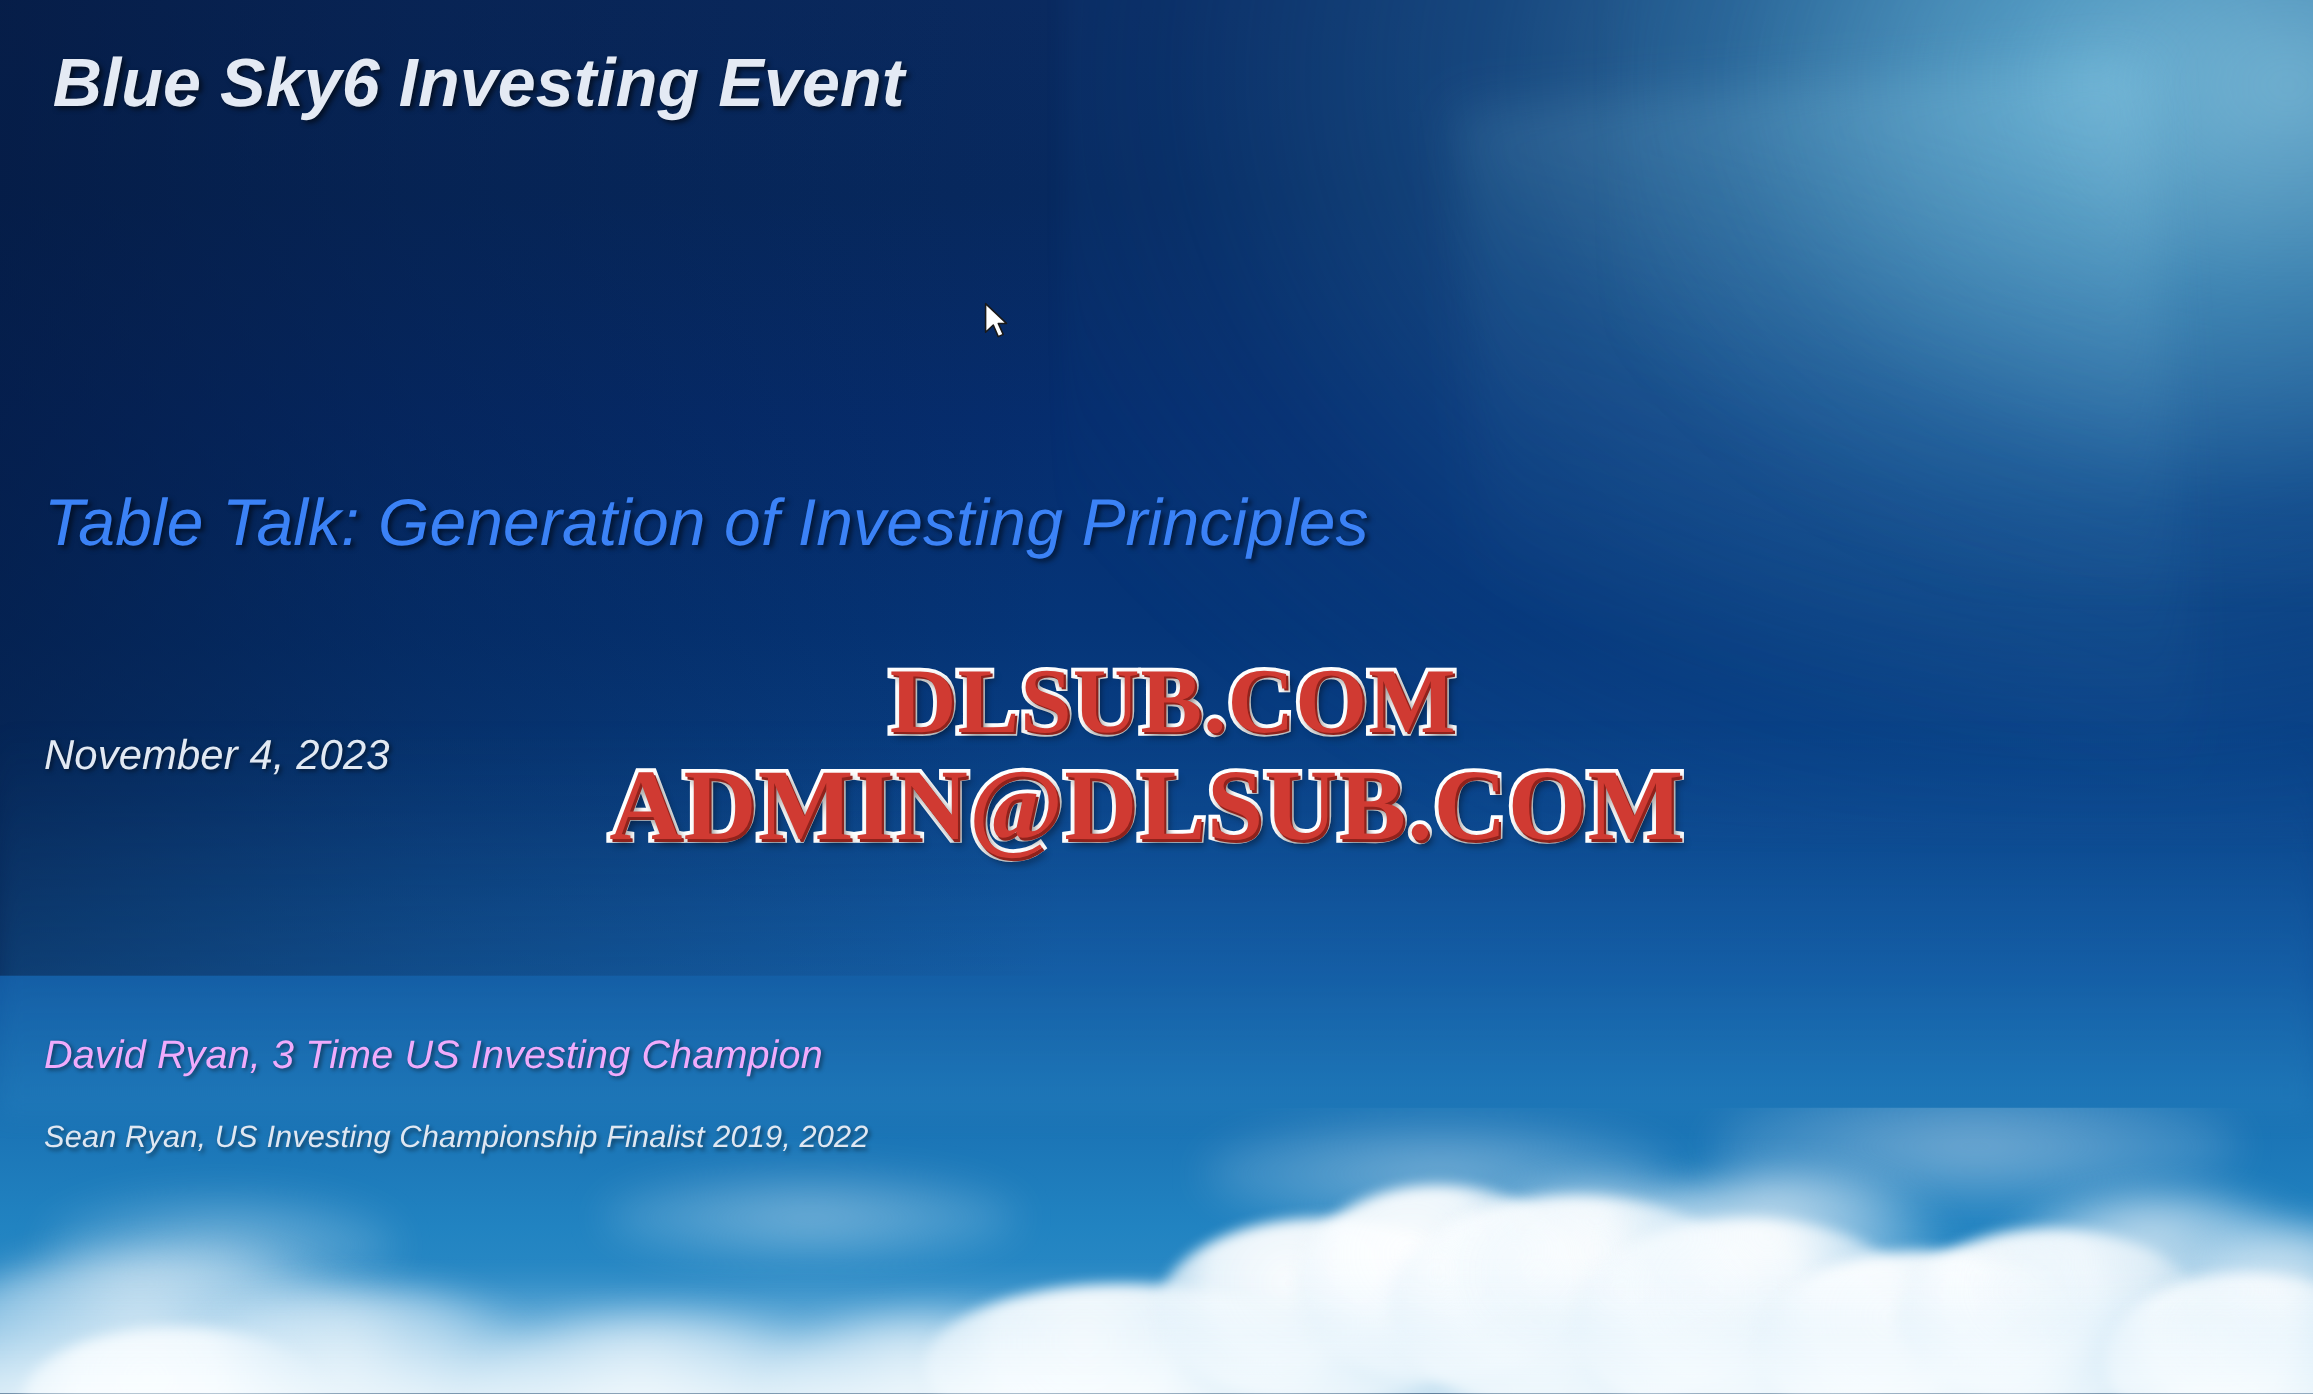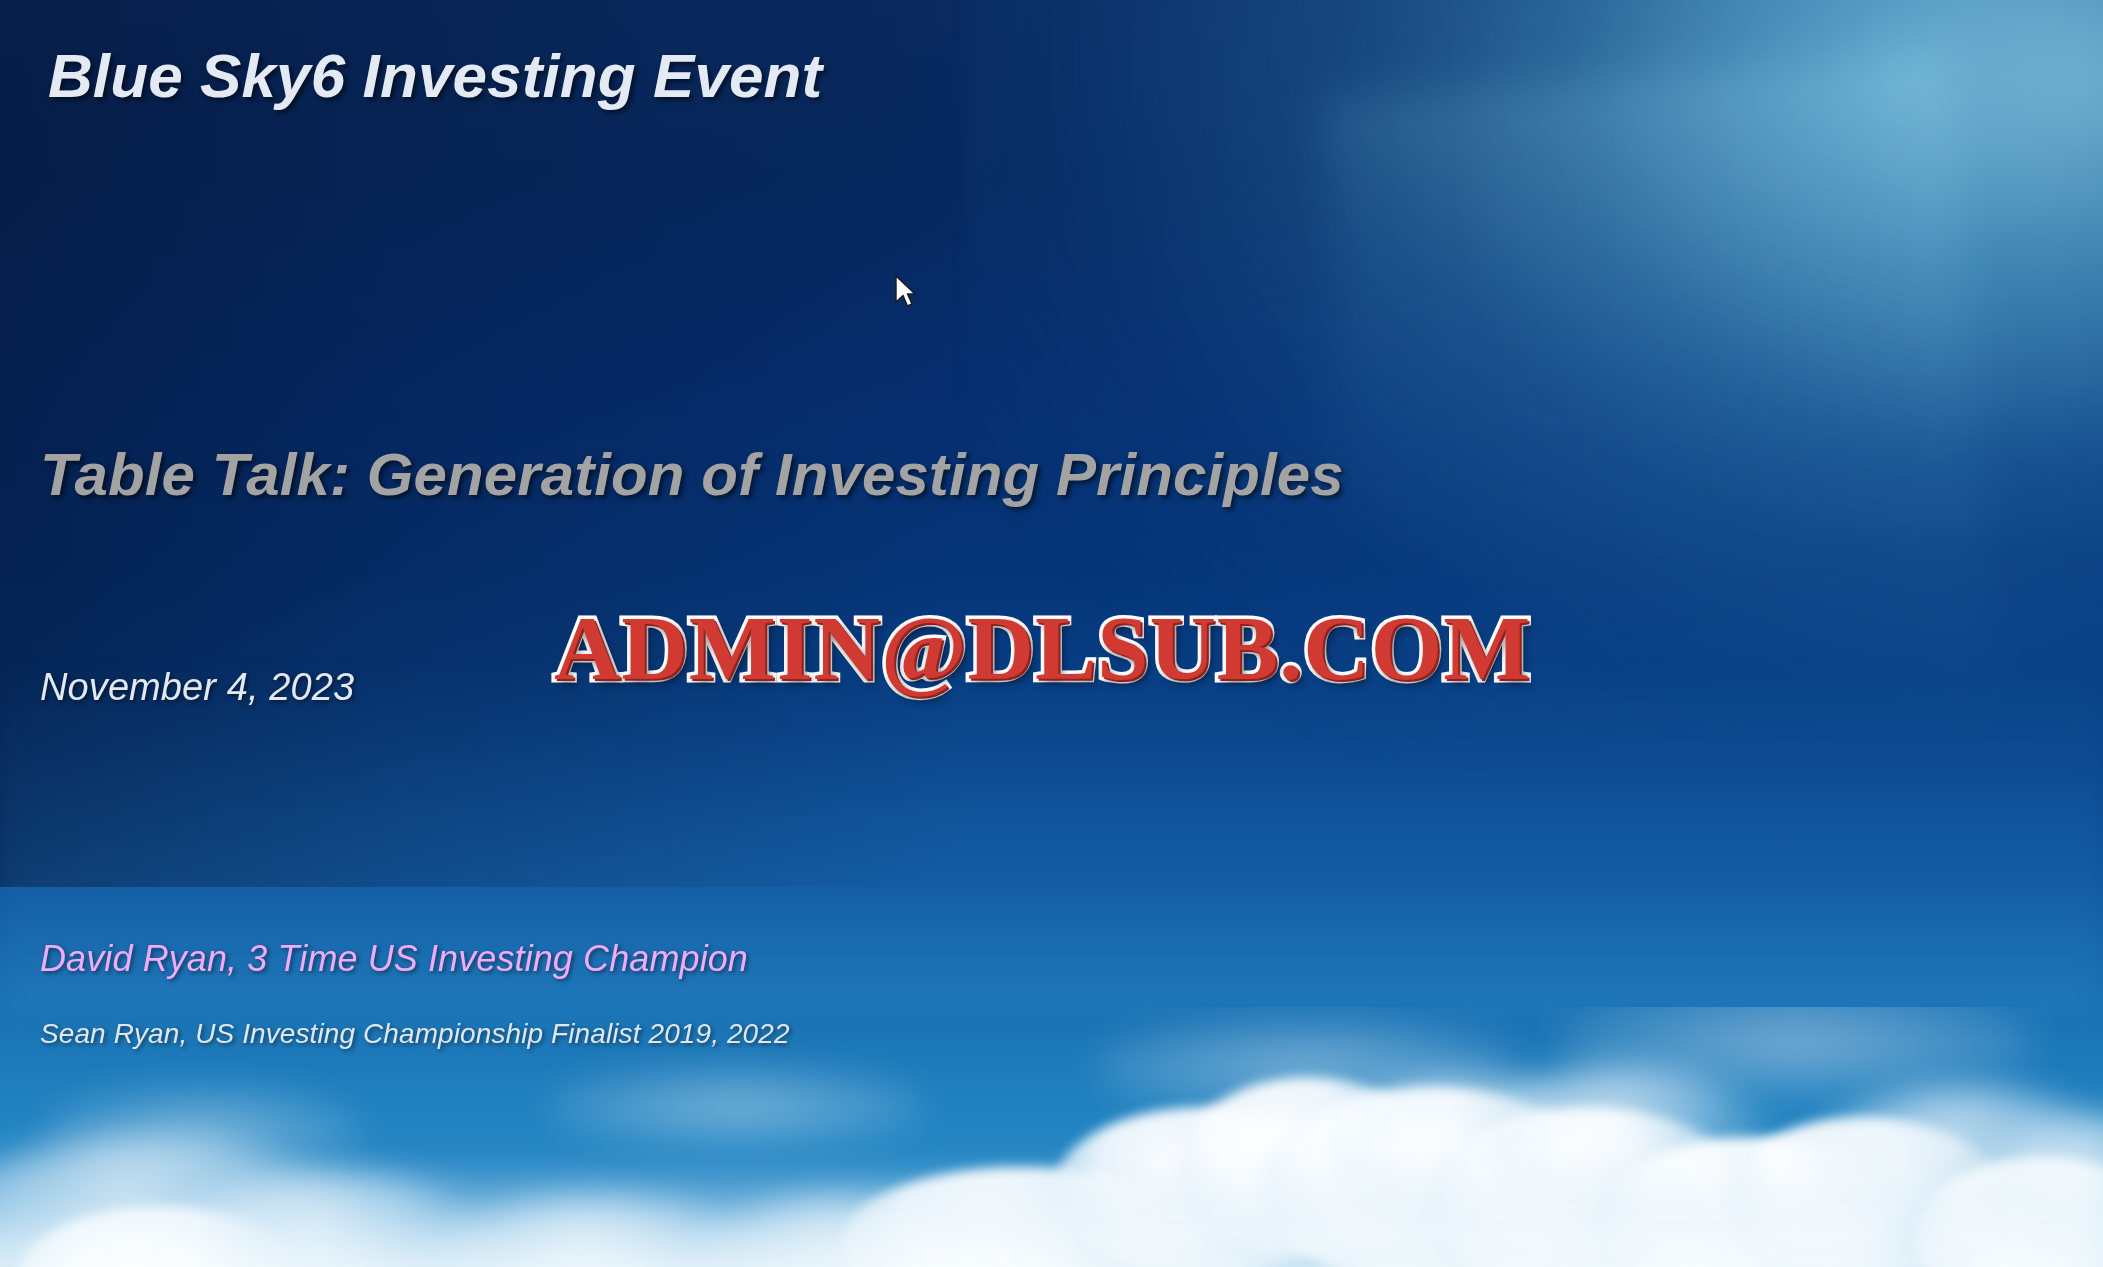--- a/index.html
+++ b/index.html
@@ -159,22 +159,22 @@
     top: 40px;
     font-size: 62px;
     font-weight: bold;
     color: #e4eaf4;
     text-shadow: 3px 3px 5px rgba(0,0,0,0.55);
   }
   #talk-title {
     left: 40px;
     top: 440px;
     font-size: 60px;
-    font-weight: bold;
-    color: #a3a3a3;
+    font-weight: normal;
+    color: #3b82f6;
     text-shadow: 3px 3px 5px rgba(0,0,0,0.55);
   }
   #event-date {
     left: 40px;
     top: 666px;
     font-size: 38px;
     color: #e2e9f3;
     text-shadow: 2px 2px 4px rgba(0,0,0,0.5);
   }
   #speaker-1 {
@@ -278,20 +278,21 @@
 
   <div class="txt" id="talk-title">Table Talk:  Generation of Investing Principles</div>
 
   <div class="txt" id="event-date">November 4, 2023</div>
 
   <div class="txt" id="speaker-1">David Ryan, 3 Time US Investing Champion</div>
 
   <div class="txt" id="speaker-2">Sean Ryan, US Investing Championship Finalist 2019, 2022</div>
 
   <div id="watermark">
+    <div class="wm-line" id="watermark-line-1">DLSUB.COM</div>
     <div class="wm-line" id="watermark-line-2">ADMIN@DLSUB.COM</div>
   </div>
 
   <svg id="mouse-cursor" viewBox="0 0 26 38" style="left: 893px; top: 274px;">
     <polygon points="3,2 3,28 10,21.5 14.5,32 19,30 14.5,20 22,20" fill="#ffffff" stroke="#1a1a1a" stroke-width="1.4" stroke-linejoin="round"></polygon>
   </svg>
 
 </div>
 
 </body></html>

